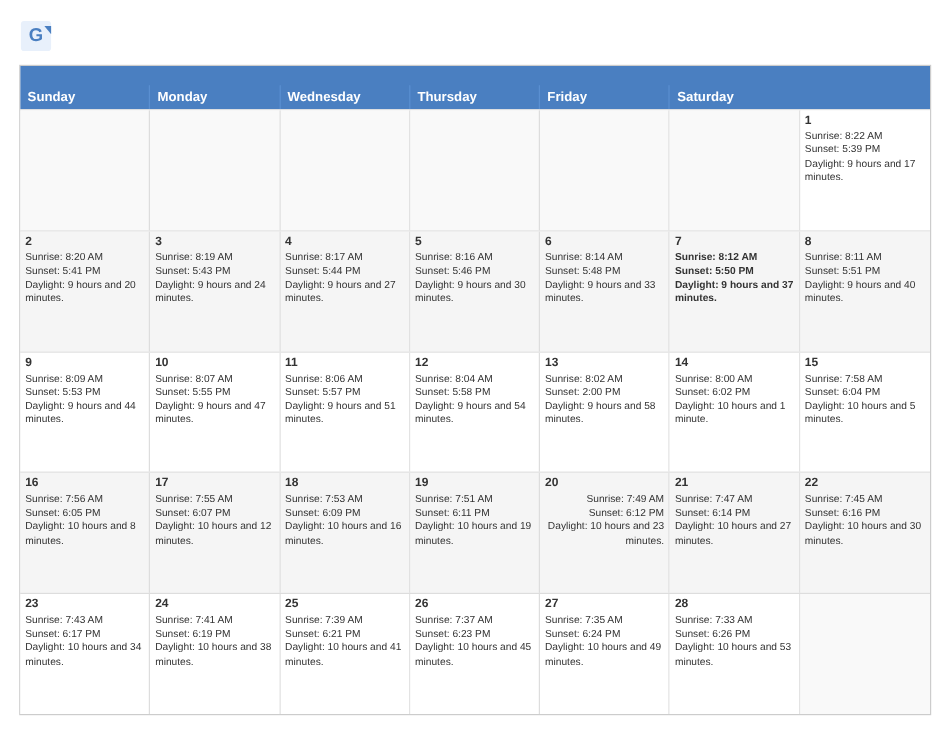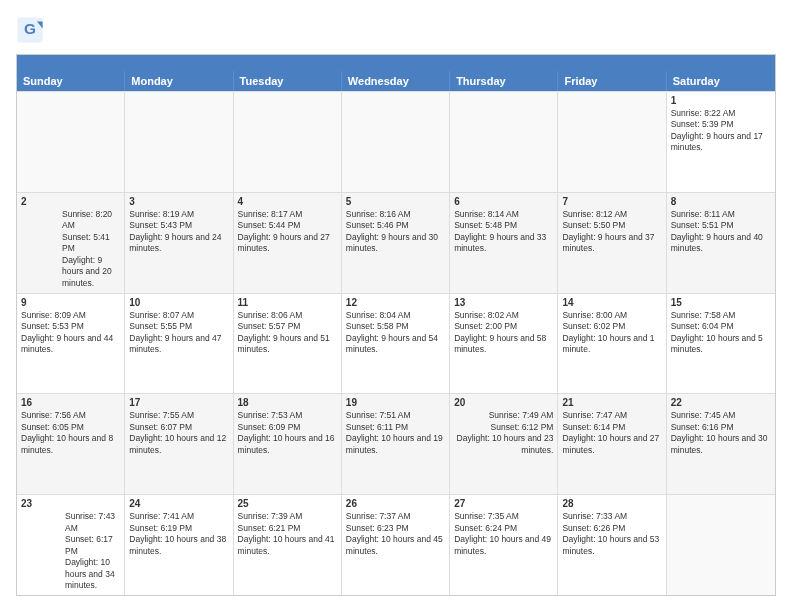--- a/index.html
+++ b/index.html
@@ -134,21 +134,20 @@
     <div class="title-block">
       <div class="month-title"></div>
       <div class="location"></div>
     </div>
   </div>
 
   <div class="calendar">
     <div class="cal-header">
     <div class="cal-header-cell">Sunday</div>
         <div class="cal-header-cell">Monday</div>
-        <div class="cal-header-cell">Tuesday</div>
         <div class="cal-header-cell">Wednesday</div>
         <div class="cal-header-cell">Thursday</div>
         <div class="cal-header-cell">Friday</div>
         <div class="cal-header-cell">Saturday</div>
       </div>
     <div class="cal-body">
     <div class="cal-row">
           <div class="cal-cell empty"></div>
           <div class="cal-cell empty"></div>
           <div class="cal-cell empty"></div>
@@ -158,21 +157,21 @@
           <div class="cal-cell">
             <span class="day-num">1</span>
             <div class="day-info" style="white-space: pre-line;">Sunrise: 8:22 AM
 Sunset: 5:39 PM
 Daylight: 9 hours and 17 minutes.</div>
           </div>
         </div>
         <div class="cal-row">
           <div class="cal-cell alt">
             <span class="day-num">2</span>
-            <div class="day-info" style="white-space: pre-line; margin-left: 41px;">Sunrise: 8:20 AM
+            <div class="day-info" style="white-space: pre-line;">Sunrise: 8:20 AM
 Sunset: 5:41 PM
 Daylight: 9 hours and 20 minutes.</div>
           </div>
           <div class="cal-cell alt">
             <span class="day-num">3</span>
             <div class="day-info" style="white-space: pre-line;">Sunrise: 8:19 AM
 Sunset: 5:43 PM
 Daylight: 9 hours and 24 minutes.</div>
           </div>
           <div class="cal-cell alt">
@@ -188,21 +187,21 @@
 Daylight: 9 hours and 30 minutes.</div>
           </div>
           <div class="cal-cell alt">
             <span class="day-num">6</span>
             <div class="day-info" style="white-space: pre-line;">Sunrise: 8:14 AM
 Sunset: 5:48 PM
 Daylight: 9 hours and 33 minutes.</div>
           </div>
           <div class="cal-cell alt">
             <span class="day-num">7</span>
-            <div class="day-info" style="white-space: pre-line;">Sunrise: 8:12 AM
+            <div class="day-info" style="white-space: pre-line; font-weight: bold;">Sunrise: 8:12 AM
 Sunset: 5:50 PM
 Daylight: 9 hours and 37 minutes.</div>
           </div>
           <div class="cal-cell alt">
             <span class="day-num">8</span>
             <div class="day-info" style="white-space: pre-line;">Sunrise: 8:11 AM
 Sunset: 5:51 PM
 Daylight: 9 hours and 40 minutes.</div>
           </div>
         </div>
@@ -290,21 +289,21 @@
           <div class="cal-cell alt">
             <span class="day-num">22</span>
             <div class="day-info" style="white-space: pre-line;">Sunrise: 7:45 AM
 Sunset: 6:16 PM
 Daylight: 10 hours and 30 minutes.</div>
           </div>
         </div>
         <div class="cal-row">
           <div class="cal-cell">
             <span class="day-num">23</span>
-            <div class="day-info" style="white-space: pre-line; margin-left: 44px;">Sunrise: 7:43 AM
+            <div class="day-info" style="white-space: pre-line;">Sunrise: 7:43 AM
 Sunset: 6:17 PM
 Daylight: 10 hours and 34 minutes.</div>
           </div>
           <div class="cal-cell">
             <span class="day-num">24</span>
             <div class="day-info" style="white-space: pre-line;">Sunrise: 7:41 AM
 Sunset: 6:19 PM
 Daylight: 10 hours and 38 minutes.</div>
           </div>
           <div class="cal-cell">

